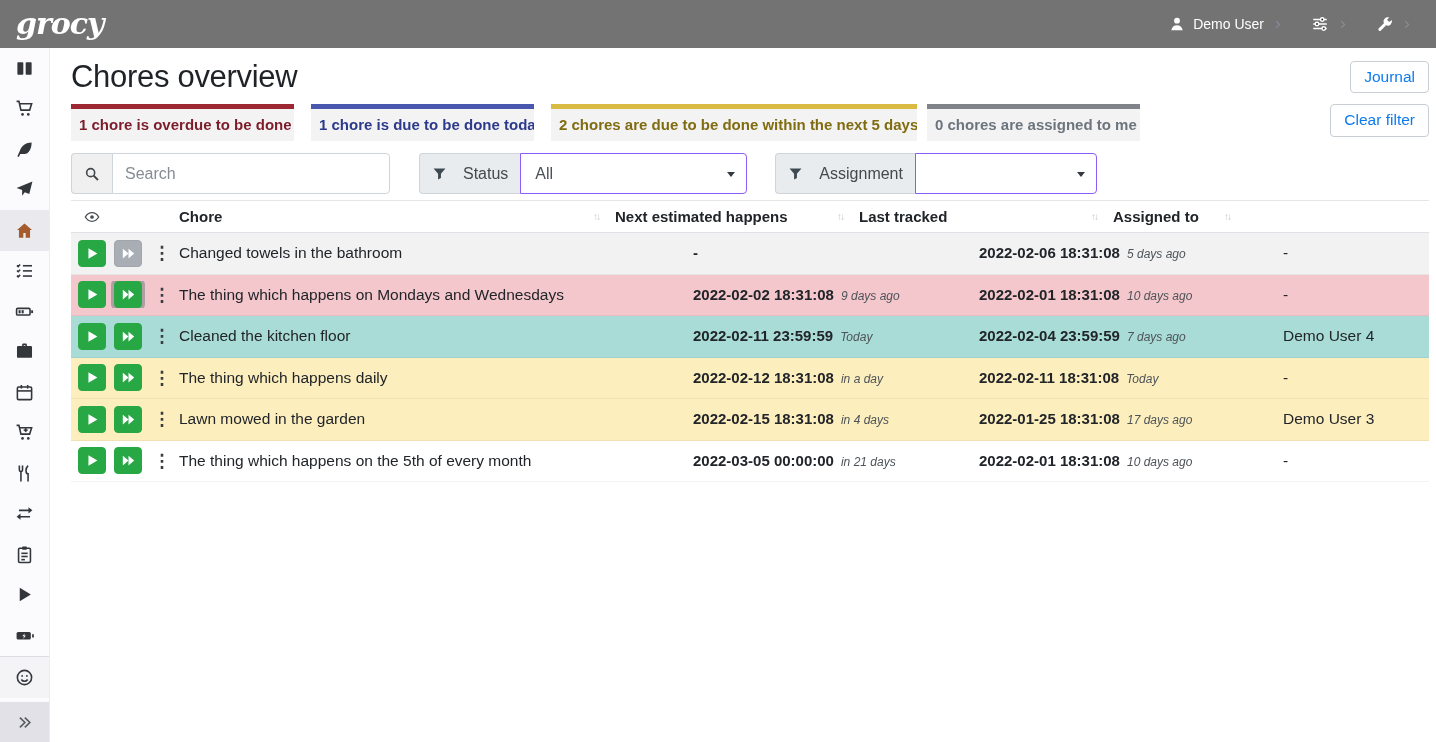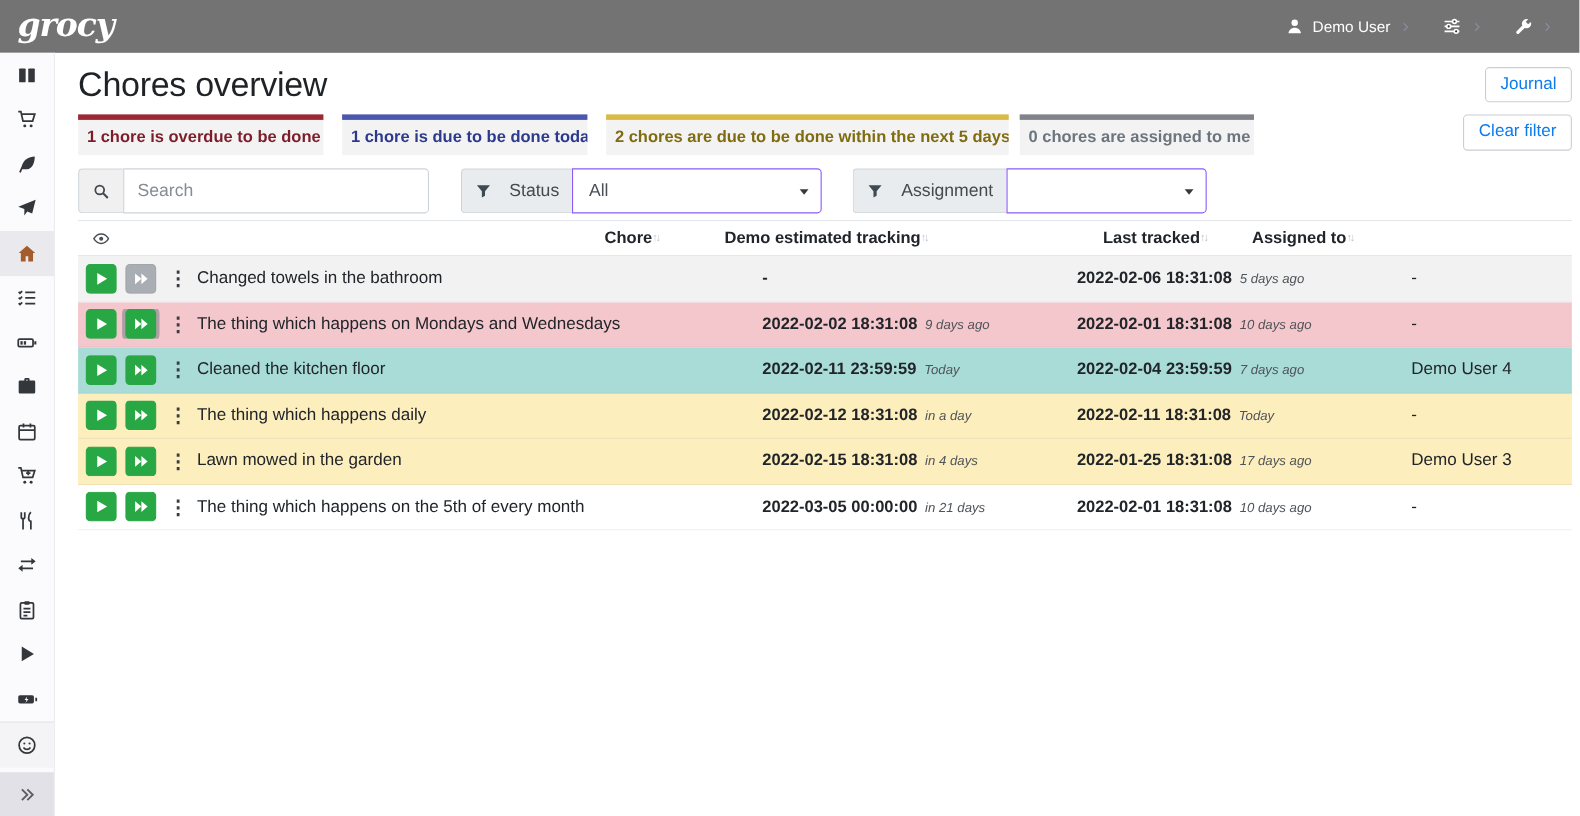--- a/index.html
+++ b/index.html
@@ -98,21 +98,21 @@
     border-left:4.5px solid transparent; border-right:4.5px solid transparent; border-top:5.5px solid #343a40;
   }
 
   
   .chores-table { margin-top:6px; border-top:1px solid #e4e7ea; }
   .thead {
     display:grid; grid-template-columns:100px 436px 244px 254px 133px 1fr;
     height:32px; align-items:center; border-bottom:1px solid #dee2e6;
   }
   .th {
-    display:flex; align-items:center; justify-content:flex-end;
+    display:flex; align-items:center; justify-content:space-between;
     font-weight:bold; font-size:15px; color:#212529; padding:0 8px; cursor:pointer; height:100%;
   }
   .th .sort { font-size:10px; color:#c2c6cb; letter-spacing:-2px; font-weight:normal; }
   .th-eye { padding-left:13px; color:#4a4f54; cursor:default; display:flex; align-items:center; height:100%; }
   .th-eye svg { width:16px; height:16px; }
 
   .trow {
     display:grid; grid-template-columns:100px 514px 286px 304px 1fr;
     height:41.5px; align-items:center; border-bottom:1px solid rgba(0,0,0,0.05);
     background:#fff;
@@ -405,21 +405,21 @@
         <svg viewBox="0 0 24 24" fill="none" stroke="currentColor" stroke-width="2">
             <path d="M2 12s3.8-6.5 10-6.5S22 12 22 12s-3.8 6.5-10 6.5S2 12 2 12z"></path>
             <circle cx="12" cy="12" r="2.8" fill="currentColor" stroke="none"></circle>
           </svg>
       </div>
       <div class="th">
           <span>Chore</span>
           <span class="sort">↑↓</span>
         </div>
       <div class="th">
-          <span>Demo estimated tracking</span>
+          <span>Next estimated happens</span>
           <span class="sort">↑↓</span>
         </div>
       <div class="th">
           <span>Last tracked</span>
           <span class="sort">↑↓</span>
         </div>
       <div class="th">
           <span>Assigned to</span>
           <span class="sort">↑↓</span>
         </div>

